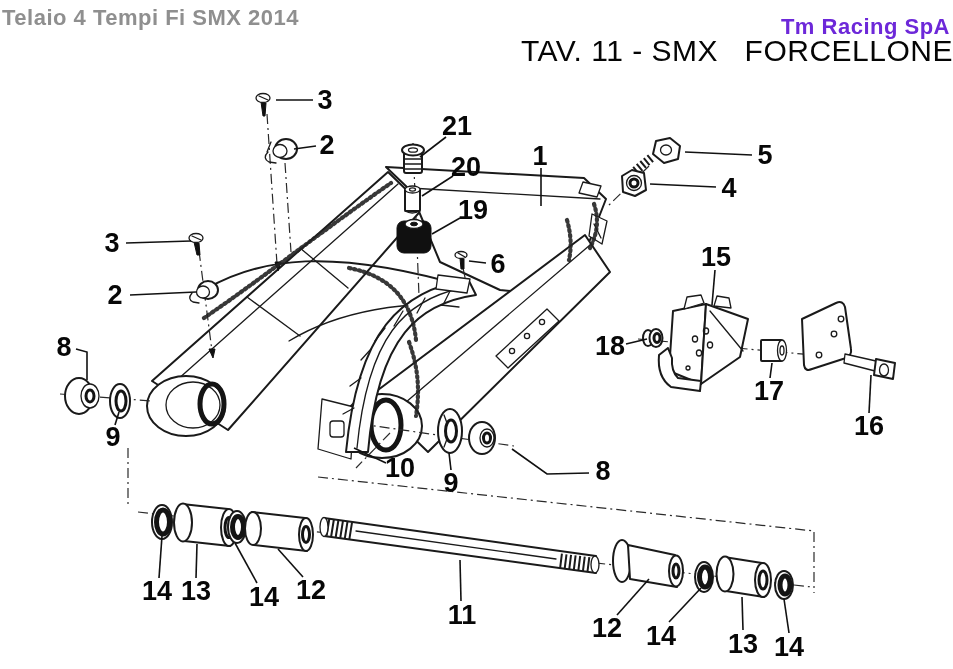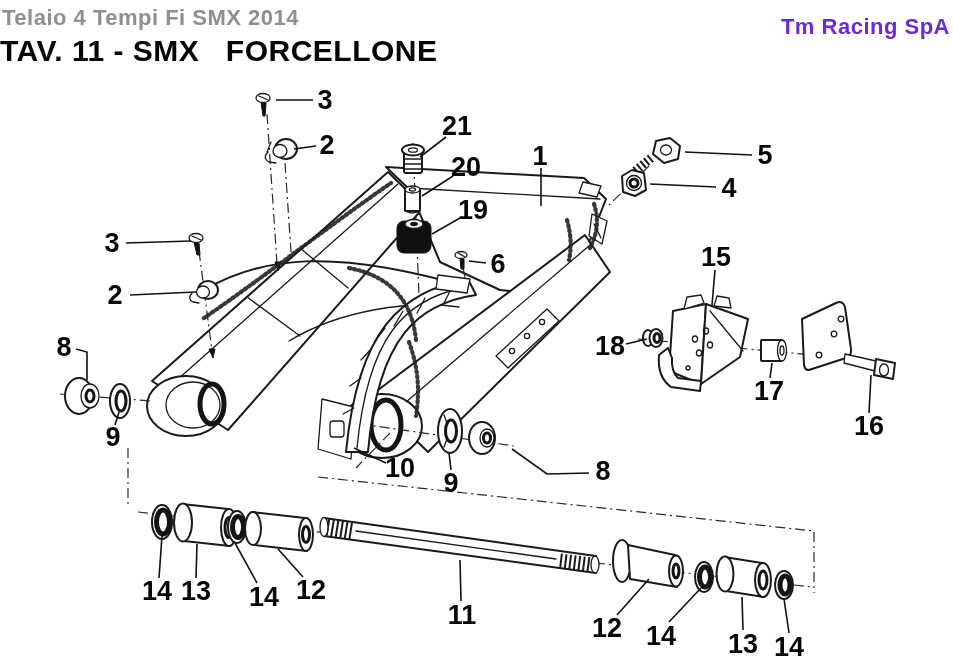--- a/index.html
+++ b/index.html
@@ -2,22 +2,22 @@
 <html><head>
 <meta charset="utf-8">
 <style>
   html,body{margin:0;padding:0;background:#fff;}
   .page{position:relative;width:953px;height:669px;background:#fff;overflow:hidden;
         font-family:"Liberation Sans",sans-serif;}
   .hdr-left{position:absolute;left:2px;top:5px;font-size:22px;font-weight:bold;
             color:#8f8f8f;letter-spacing:.5px;white-space:pre;text-align:right;}
   .hdr-right{position:absolute;right:3px;top:14px;font-size:22px;font-weight:bold;
              color:#6d28d9;letter-spacing:.5px;white-space:pre;}
-  .title{position:absolute;left:0;top:34px;width:100%;text-align:left;margin:0;
-         font-size:30px;font-weight:bold;color:#050505;letter-spacing:.5px;white-space:pre;}
+  .title{position:absolute;left:0;top:34px;width:100%;text-align:right;margin:0;
+         font-size:30px;font-weight:normal;color:#050505;letter-spacing:.5px;white-space:pre;}
   svg.diagram{position:absolute;left:0;top:0;}
   
   .s2{fill:none;stroke:#1a1a1a;stroke-width:2;stroke-linecap:round;stroke-linejoin:round;}
   .s1{fill:none;stroke:#1a1a1a;stroke-width:1.3;stroke-linecap:round;stroke-linejoin:round;}
   .w{fill:#ffffff;stroke:#1a1a1a;stroke-width:2;stroke-linejoin:round;}
   .w1{fill:#ffffff;stroke:#1a1a1a;stroke-width:1.3;stroke-linejoin:round;}
   .blk{fill:#101010;stroke:#101010;}
   .ring{fill:none;stroke:#141414;stroke-width:5;}
   .ring3{fill:none;stroke:#141414;stroke-width:3;}
   .cl{fill:none;stroke:#2a2a2a;stroke-width:1.2;stroke-dasharray:10 4 2 4;}

